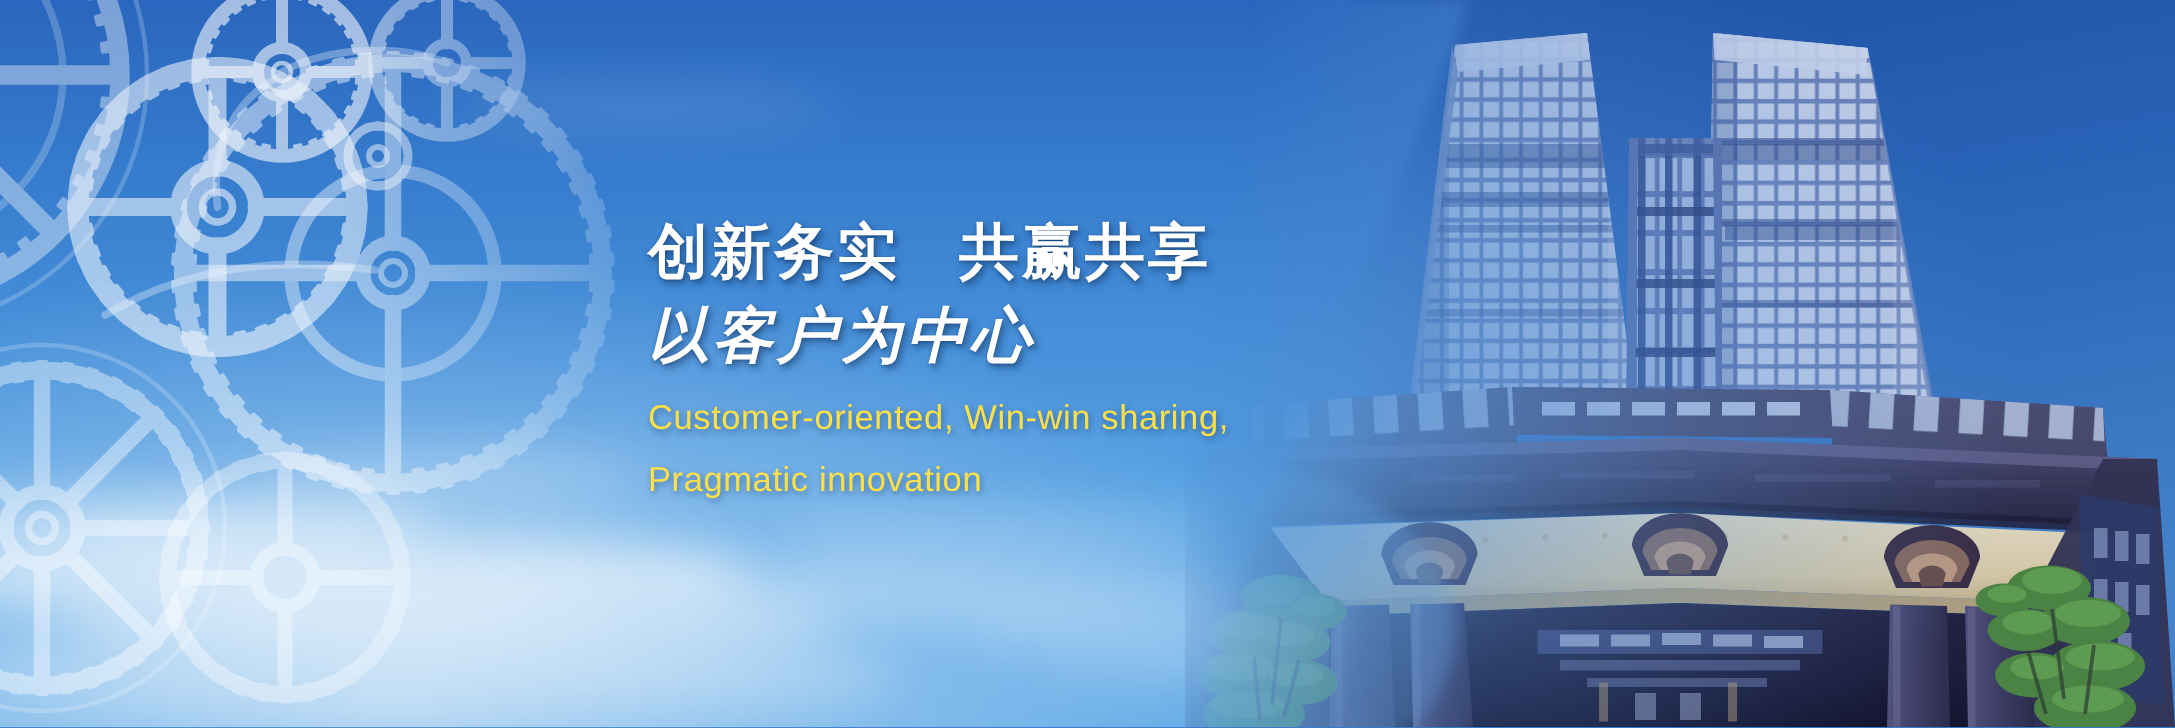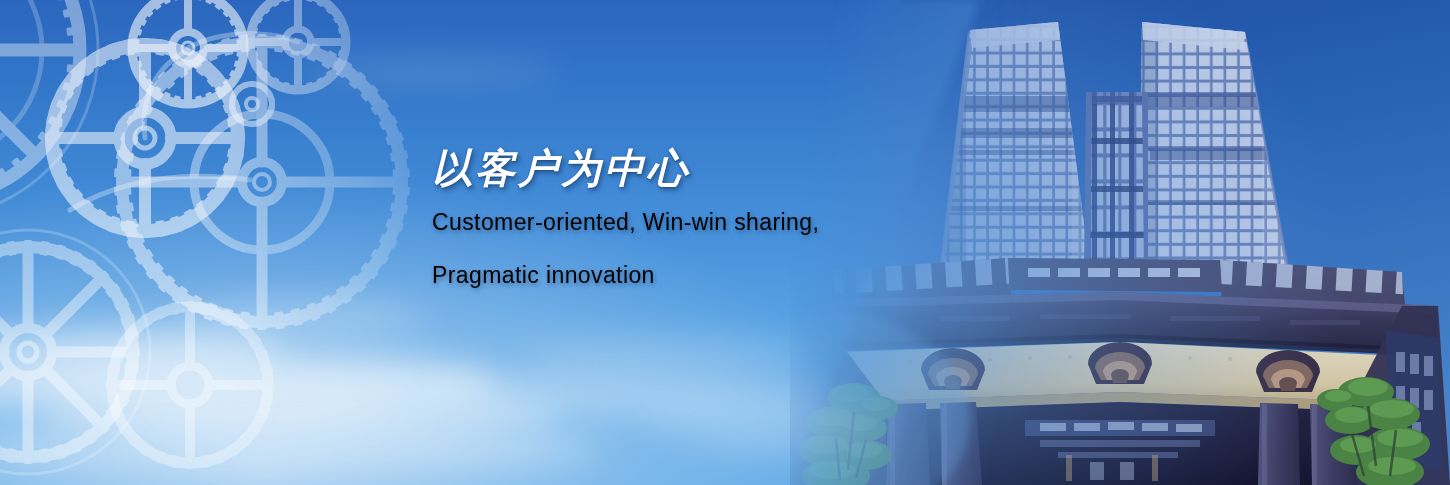--- a/index.html
+++ b/index.html
@@ -82,21 +82,21 @@
     color:#ffffff;
     font-size:40px;
     font-weight:bold;
     letter-spacing:2px;
     line-height:56px;
     text-shadow:2px 3px 5px rgba(10,40,80,.50), 0 1px 2px rgba(10,40,80,.40);
     white-space:pre;
   }
   .headline.line2 { letter-spacing:3px;font-style:italic; }
   .sub {
-    color:#000000;
+    color:#fde047;
     font-size:23px;
     font-weight:500;
     line-height:37px;
     letter-spacing:.4px;
     margin-top:8px;
     text-shadow:1px 2px 4px rgba(10,40,80,.45);
     white-space:pre;
   }
 </style>
 </head>
@@ -856,18 +856,19 @@
       <polygon points="0,0 190,0 0,485" fill="#4d8fd8" opacity="0.55" filter="url(#softer)"></polygon>
       <polygon points="0,120 110,0 0,0" fill="#3f82cf" opacity="0.5"></polygon>
 
       <ellipse cx="30" cy="420" rx="150" ry="110" fill="#6aaae6" opacity="0.35" filter="url(#softer)"></ellipse>
 
       <rect width="660" height="485" fill="#2f4ea0" opacity="0.10"></rect>
     </svg>
   </div>
 
   <div class="copy">
+    <div class="headline line1">创新务实   共赢共享</div>
     <div class="headline line2">以客户为中心</div>
     <div class="sub">Customer-oriented, Win-win sharing,</div>
-    <div class="sub" style="margin-top:16px;">Pragmatic innovation</div>
+    <div class="sub" style="margin-top:4px;">Pragmatic innovation</div>
   </div>
 
 </div>
 
 </body></html>

